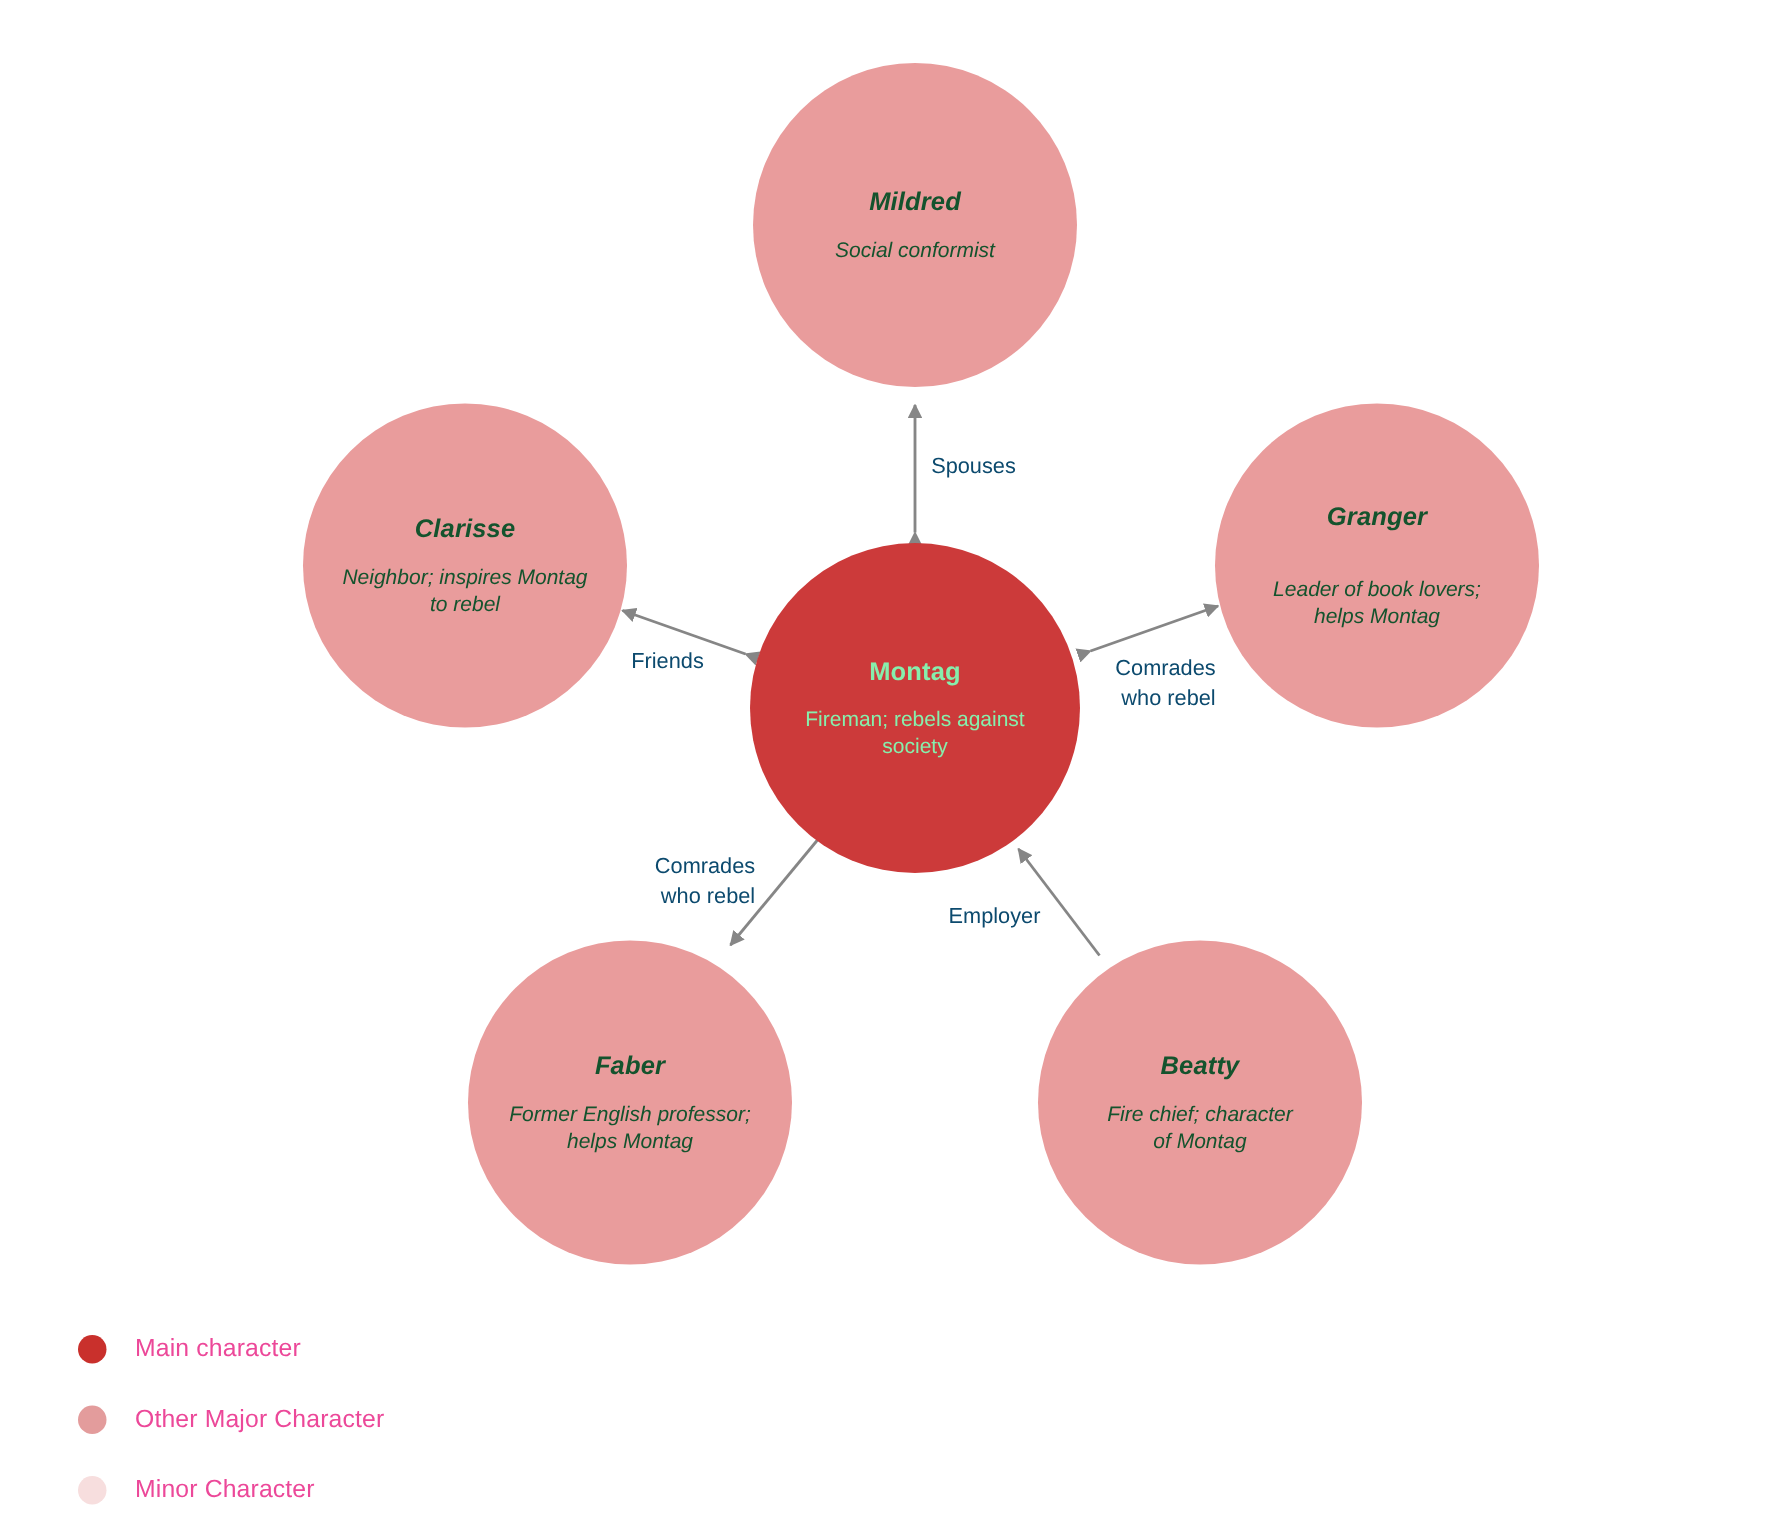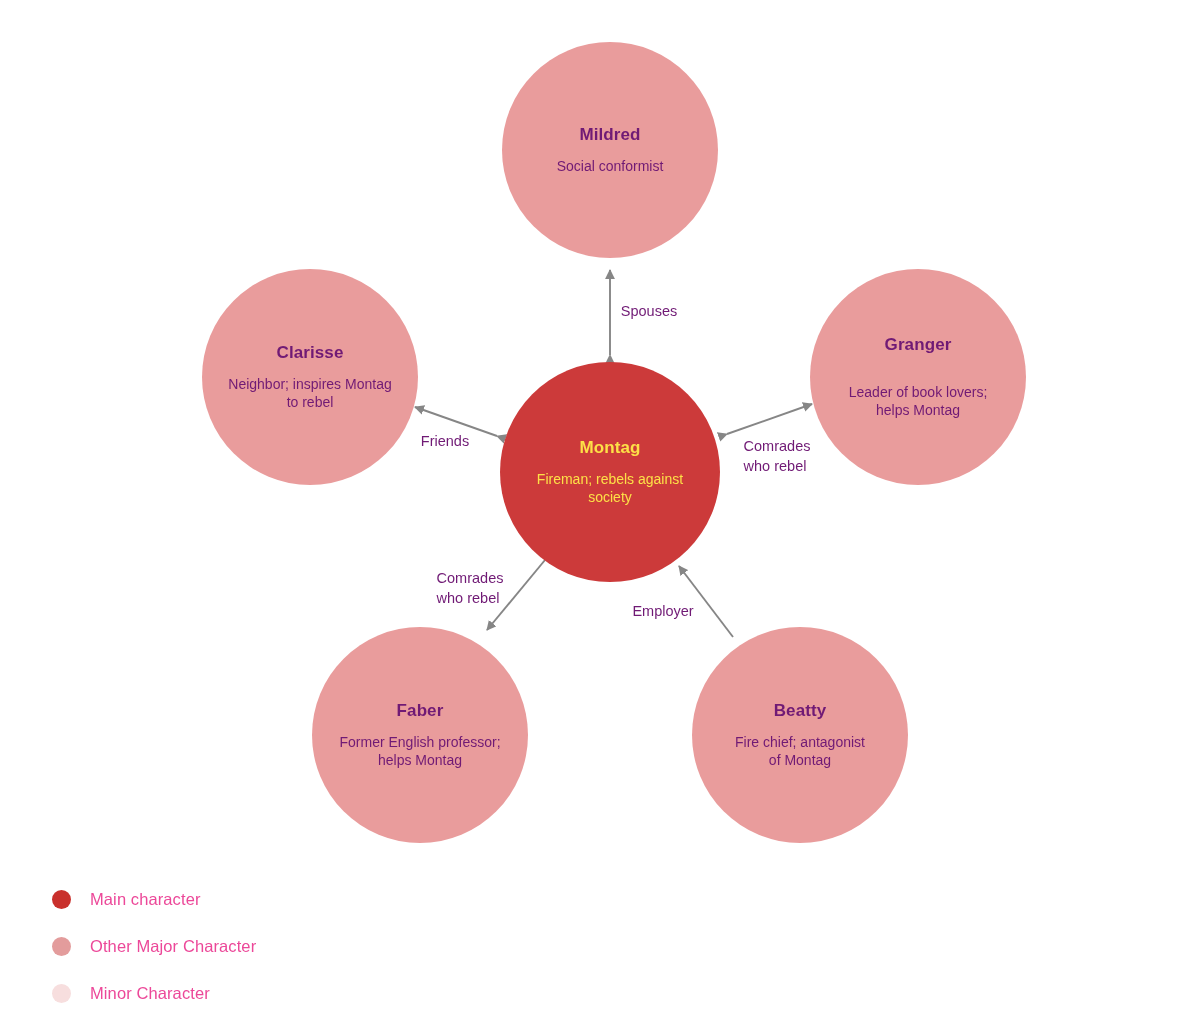--- a/index.html
+++ b/index.html
@@ -45,31 +45,31 @@
     letter-spacing: 0.1px;
     white-space: nowrap;
   }
   .node-desc {
     font-size: 14px;
     line-height: 1.33;
     white-space: pre-line;
     margin-top: 11px;
   }
   .node-main .node-name,
-  .node-main .node-desc { color: #fde047; }
+  .node-main .node-desc { color: #86efac; }
   .node-major .node-name,
-  .node-major .node-desc { color: #701a75; }
+  .node-major .node-desc { color: #14532d; font-style: italic; }
 
   .edge-label {
     position: absolute;
-    color: #701a75;
+    color: #0c4a6e;
     font-size: 14.5px;
     line-height: 1.38;
     white-space: pre-line;
-    text-align: left;
+    text-align: right;
     transform: translate(-50%, -50%);
   }
 
   #legend {
     position: absolute;
     left: 52px;
     top: 876px;
   }
   .legend-row {
     display: flex;
@@ -133,21 +133,21 @@
         <div class="node-desc">Leader of book lovers;
 helps Montag</div>
       </div>
       <div class="node node-major" style="left: 312px; top: 627px; width: 216px; height: 216px; background: rgb(233, 156, 156);">
         <div class="node-name">Faber</div>
         <div class="node-desc">Former English professor;
 helps Montag</div>
       </div>
       <div class="node node-major" style="left: 692px; top: 627px; width: 216px; height: 216px; background: rgb(233, 156, 156);">
         <div class="node-name">Beatty</div>
-        <div class="node-desc">Fire chief; antagonist
+        <div class="node-desc">Fire chief; character
 of Montag</div>
       </div>
     </div>
   <div id="edge-label-layer">
       <div class="edge-label align-center" style="left: 649px; top: 311px;">Spouses</div>
       <div class="edge-label align-center" style="left: 445px; top: 441px;">Friends</div>
       <div class="edge-label align-center" style="left: 777px; top: 456px;">Comrades
 who rebel</div>
       <div class="edge-label align-center" style="left: 470px; top: 588px;">Comrades
 who rebel</div>

